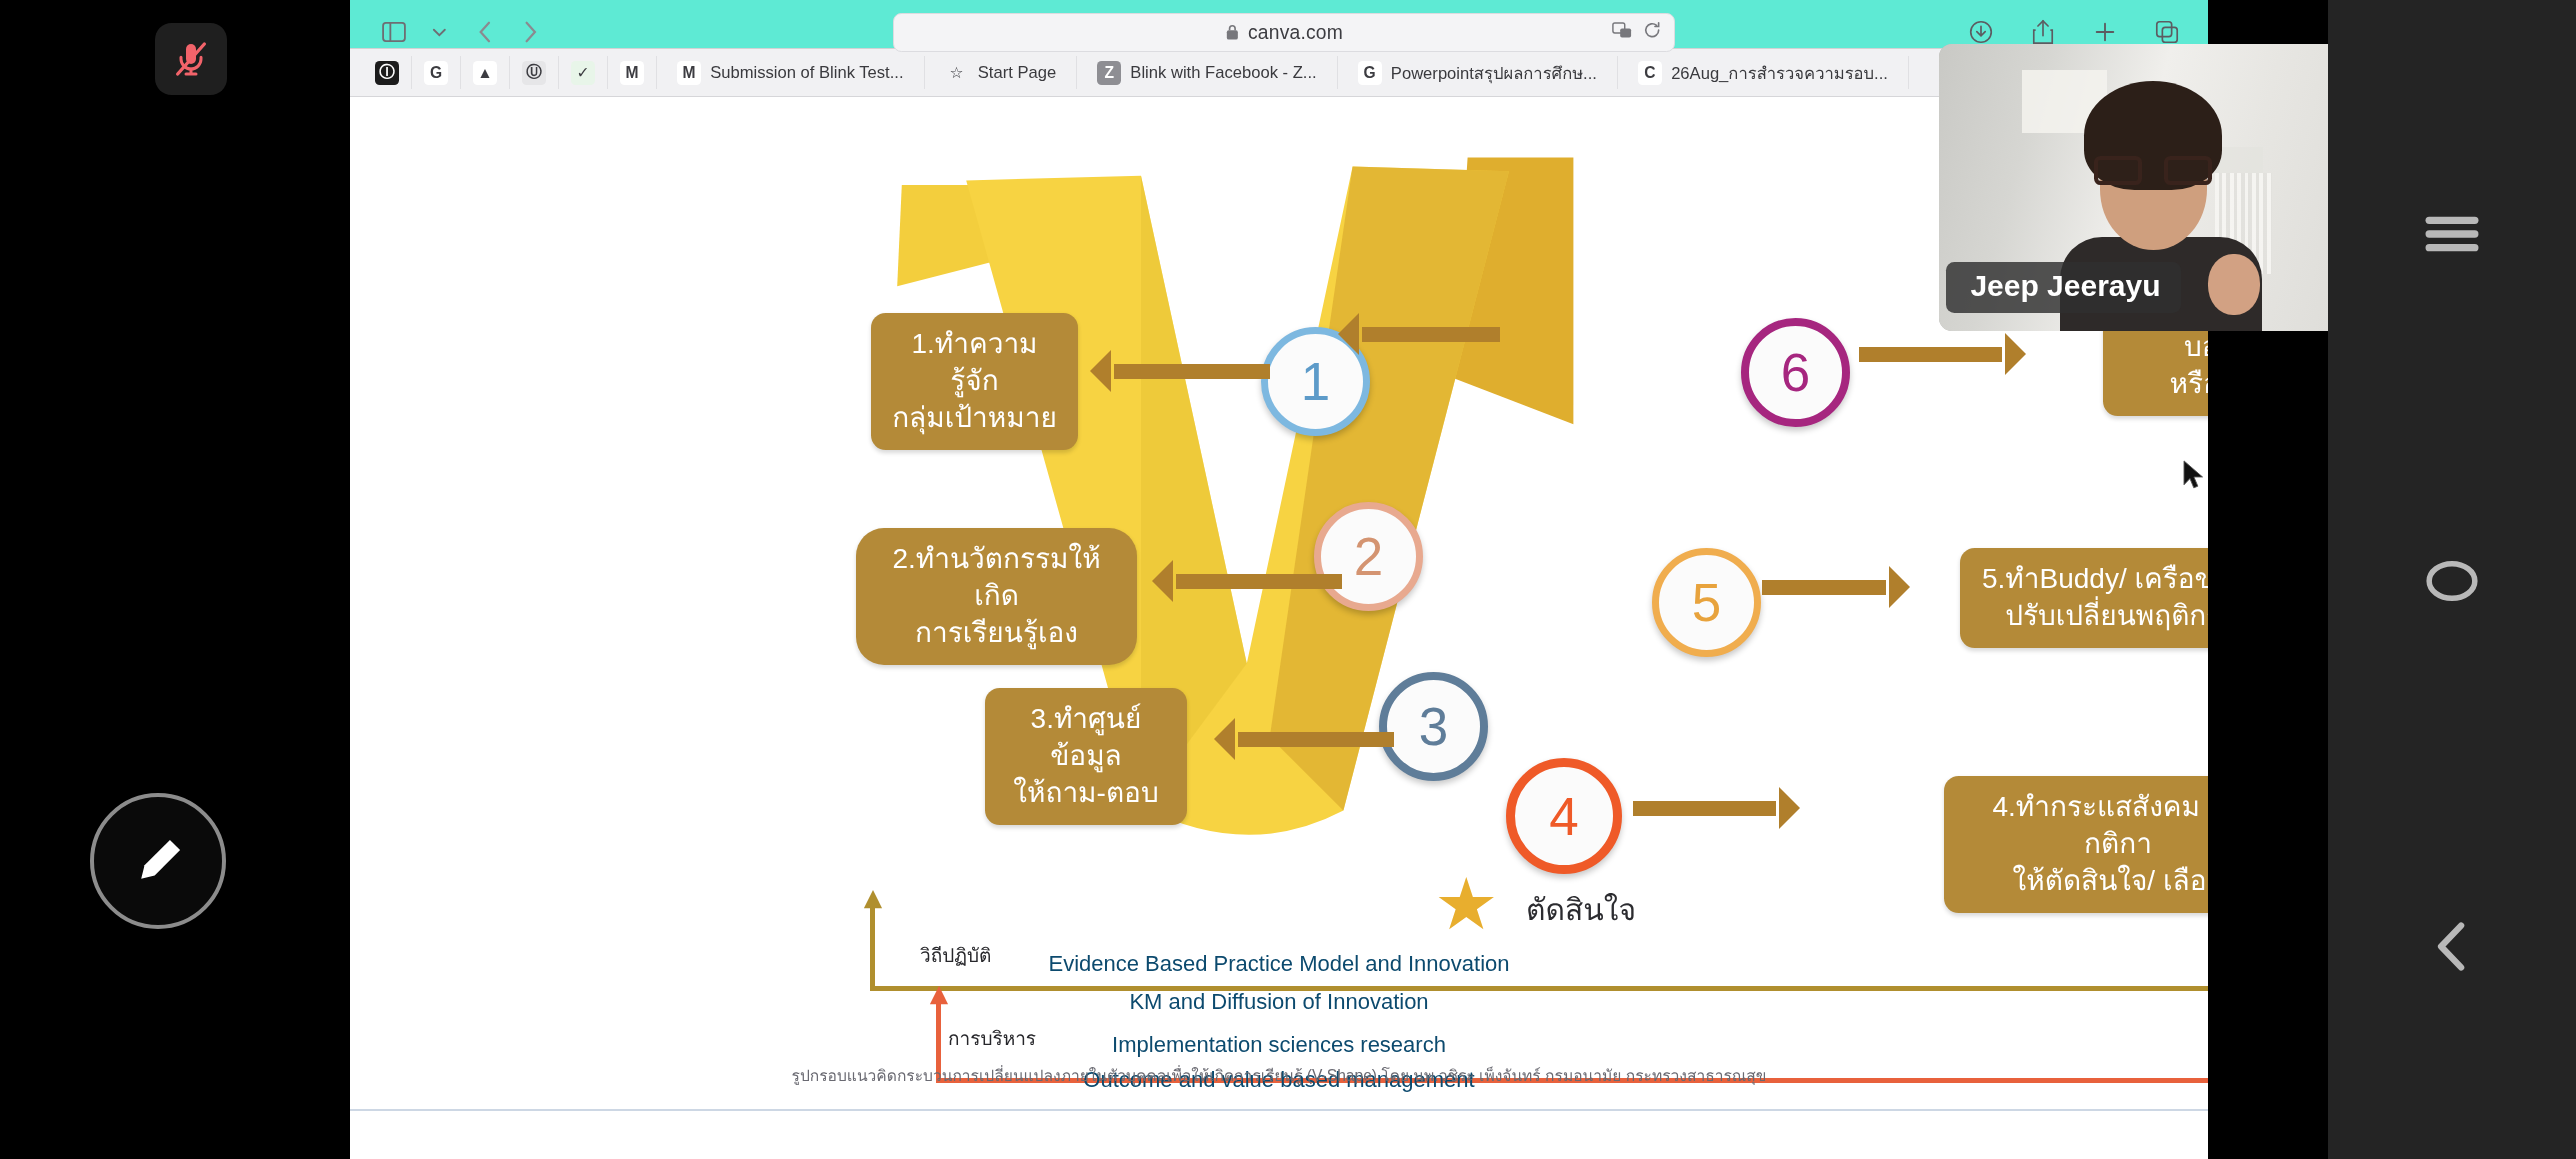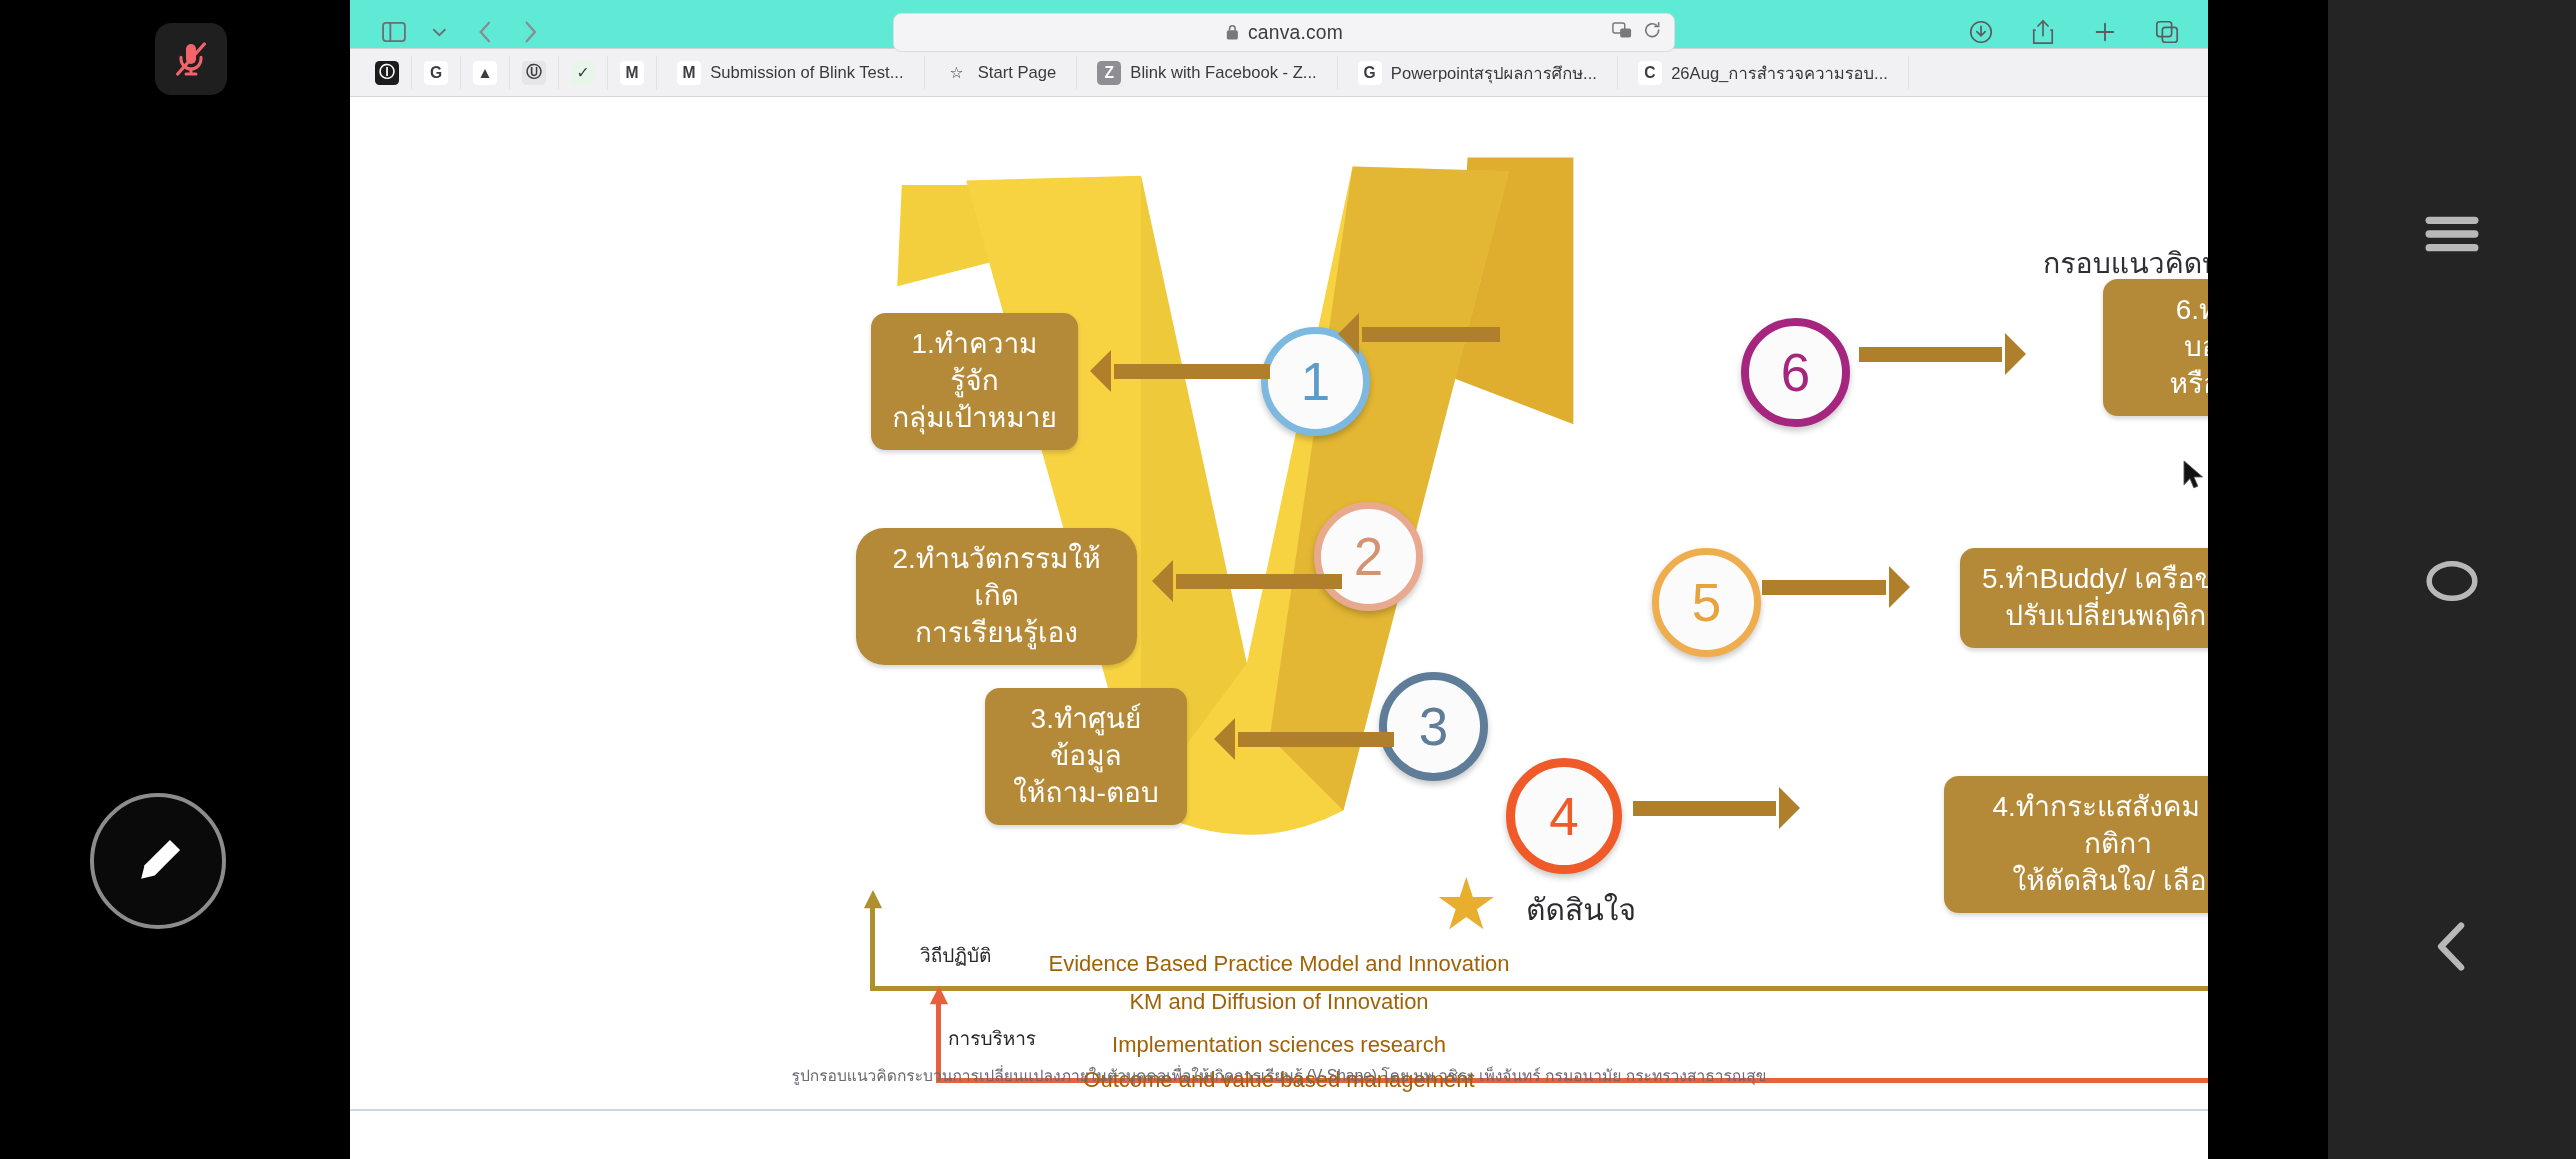--- a/index.html
+++ b/index.html
@@ -62,21 +62,21 @@
     border:21px solid transparent; border-left-color:#b07f2c; border-right:0; }
 
   .heading-top{ position:absolute; left:1693px; top:143px; font-size:28.5px; color:#2f2f33;
     white-space:nowrap; }
 
   .star{ position:absolute; color:#e8ae2e; font-size:72px; line-height:1; }
   .decide-label{ position:absolute; font-size:30px; color:#2c2c30; }
   .rule-gold{ position:absolute; background:#b08f2e; }
   .rule-red{ position:absolute; background:#e8613c; }
   .axis-label{ position:absolute; font-size:19px; color:#27272b; }
-  .axis-text{ position:absolute; font-size:22px; color:#a16207; text-align:center; width:100%; }
+  .axis-text{ position:absolute; font-size:22px; color:#0c4a6e; text-align:center; width:100%; }
 
   .caption{ position:absolute; left:0; top:966px; width:1858px; text-align:center;
     font-size:15.6px; color:#6a6a72; }
 
   
   .video{ position:absolute; left:1939px; top:44px; width:478px; height:287px;
     border-radius:13px; overflow:hidden; background:#b9b9b5; }
   .vbg{ position:absolute; inset:0;
     background:
       linear-gradient(105deg,#c9c9c5 0%,#d6d6d2 20%,#f0efec 42%,#e7e6e2 62%,#d9d8d4 100%); }
@@ -309,20 +309,35 @@
         <div class="axis-text" style="left:0; top:892px;">KM and Diffusion of Innovation</div>
         <div class="axis-text" style="left:0; top:935px;">Implementation sciences research</div>
         <div class="axis-text" style="left:0; top:970px;">Outcome and value based management</div>
 
         <div class="caption">รูปกรอบแนวคิดกระบวนการเปลี่ยนแปลงภายในตัวบุคคลเพื่อให้เกิดการเรียนรู้ (V-Shape) โดย นพ.วชิระ เพ็งจันทร์ กรมอนามัย กระทรวงสาธารณสุข</div>
       </div>
       <div class="slide-bottom-rule"></div>
     </div>
   </div>
 
+  <div class="video">
+    <div class="vbg"></div>
+    <div class="vwin"></div>
+    <div class="vwin2"></div>
+    <div class="vblind"></div>
+    <div class="vbody"></div>
+    <div class="vface"></div>
+    <div class="vhair"></div>
+    <div class="vglasses">
+      <i style="left:0"></i>
+        <i style="right:0"></i>
+    </div>
+    <div class="vhand"></div>
+    <div class="vname">Jeep Jeerayu</div>
+  </div>
 
   <div class="rrail">
     <div class="rrail-item" style="top:213px;">
       <svg width="57" height="42" viewBox="0 0 62 46">
         <rect x="2" y="4" width="58" height="8" rx="4" fill="#b8b8b8"></rect>
         <rect x="2" y="19" width="58" height="8" rx="4" fill="#b8b8b8"></rect>
         <rect x="2" y="34" width="58" height="8" rx="4" fill="#b8b8b8"></rect>
       </svg>
     </div>
     <div class="rrail-item" style="top:559px;">

